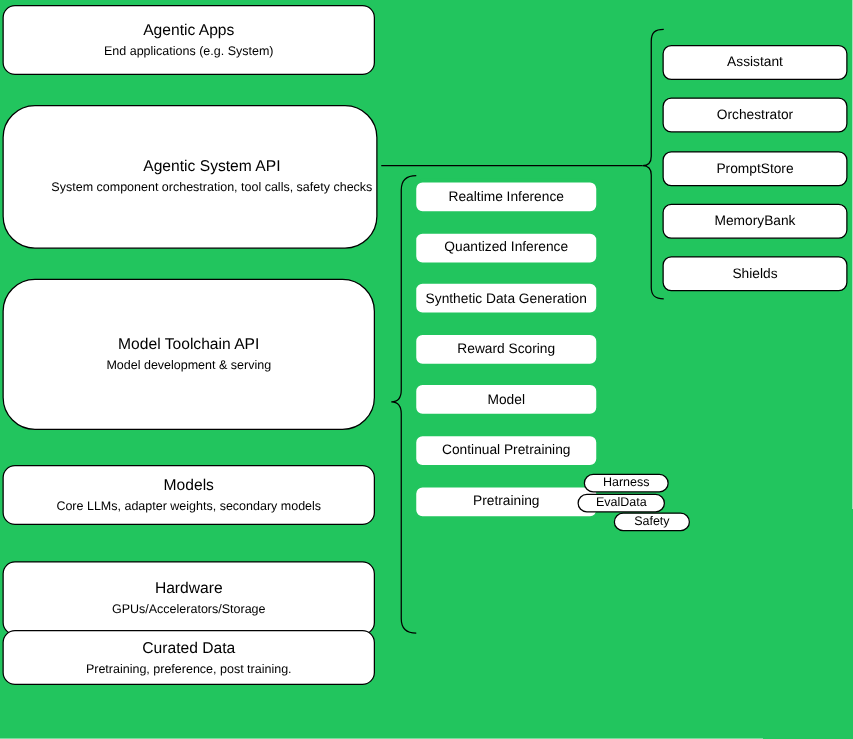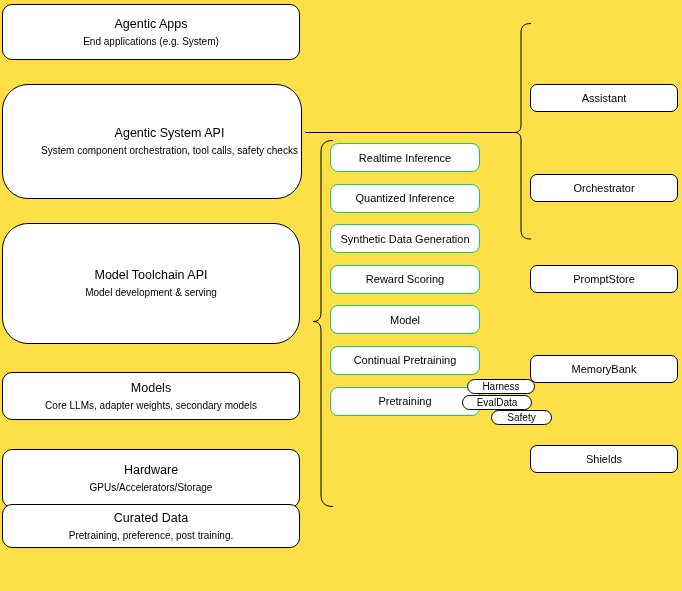--- a/index.html
+++ b/index.html
@@ -5,21 +5,21 @@
   * { margin: 0; padding: 0; box-sizing: border-box; }
   html, body { background: #ffffff; }
   body {
     font-family: "Liberation Sans", "DejaVu Sans", sans-serif;
     color: #000000;
   }
   .canvas {
     position: relative;
     width: 682px;
     height: 591px;
-    background: #fde047;
+    background: #22c55e;
     overflow: hidden;
   }
   svg.connectors {
     position: absolute;
     left: 0; top: 0;
     width: 682px; height: 591px;
     pointer-events: none;
   }
   svg.connectors path {
     stroke: #000000;
@@ -56,21 +56,21 @@
     left: 330px;
     top: 143px;
     width: 150px;
     display: flex;
     flex-direction: column;
     gap: 11.6px;
   }
   .mid-box {
     height: 29px;
     background: #ffffff;
-    border: 1px solid #22c55e;
+    border: 3px solid #22c55e;
     border-radius: 8px;
     display: flex;
     align-items: center;
     justify-content: center;
     font-size: 11px;
   }
 
   
   .right-col {
     position: absolute;
@@ -83,21 +83,20 @@
   }
   .right-box {
     height: 28px;
     background: #ffffff;
     border: 1px solid #000000;
     border-radius: 7px;
     display: flex;
     align-items: center;
     justify-content: center;
     font-size: 11px;
-    margin-top: 48px;
   }
 
   
   .pill {
     position: absolute;
     background: #ffffff;
     border: 1px solid #000000;
     border-radius: 8px;
     display: flex;
     align-items: center;

